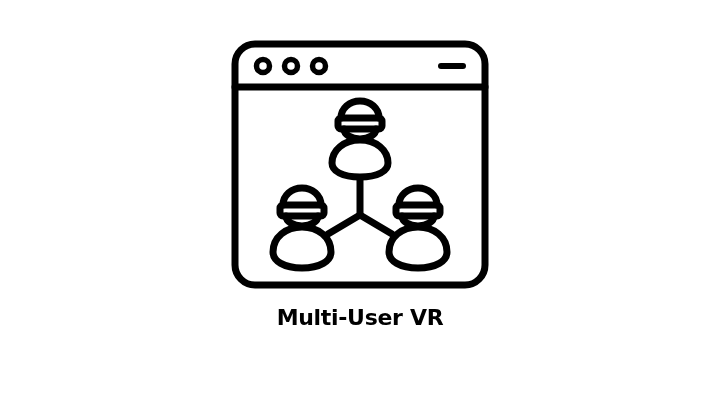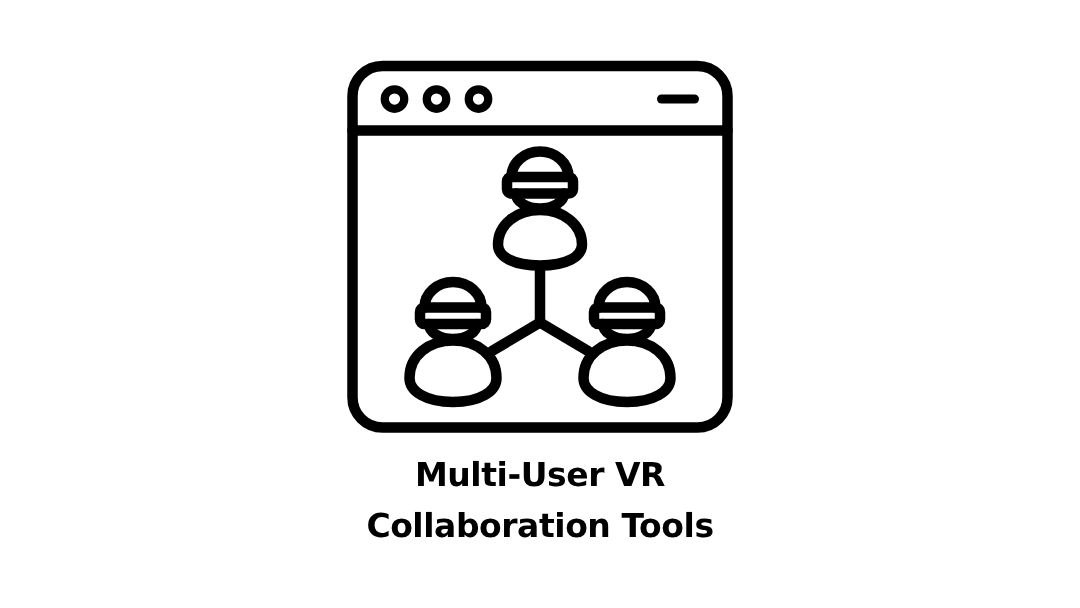--- a/index.html
+++ b/index.html
@@ -79,16 +79,15 @@
         <path d="M399 205 A19 17 0 0 1 437 205"></path>
         <rect x="396" y="205" width="44" height="11" rx="3"></rect>
         <path d="M402 216 A16 10 0 0 0 434 216"></path>
         <path d="M418 227 C402 227 389 237 389 252 C389 261 400 268 418 268 C436 268 447 261 447 252 C447 237 434 227 418 227 Z"></path>
       </g>
     </g>
   </svg>
 
   <div class="caption">
     <span>Multi-User VR</span>
-    <span>Collaboration Tools</span>
   </div>
 
 </div>
 
 </body></html>

